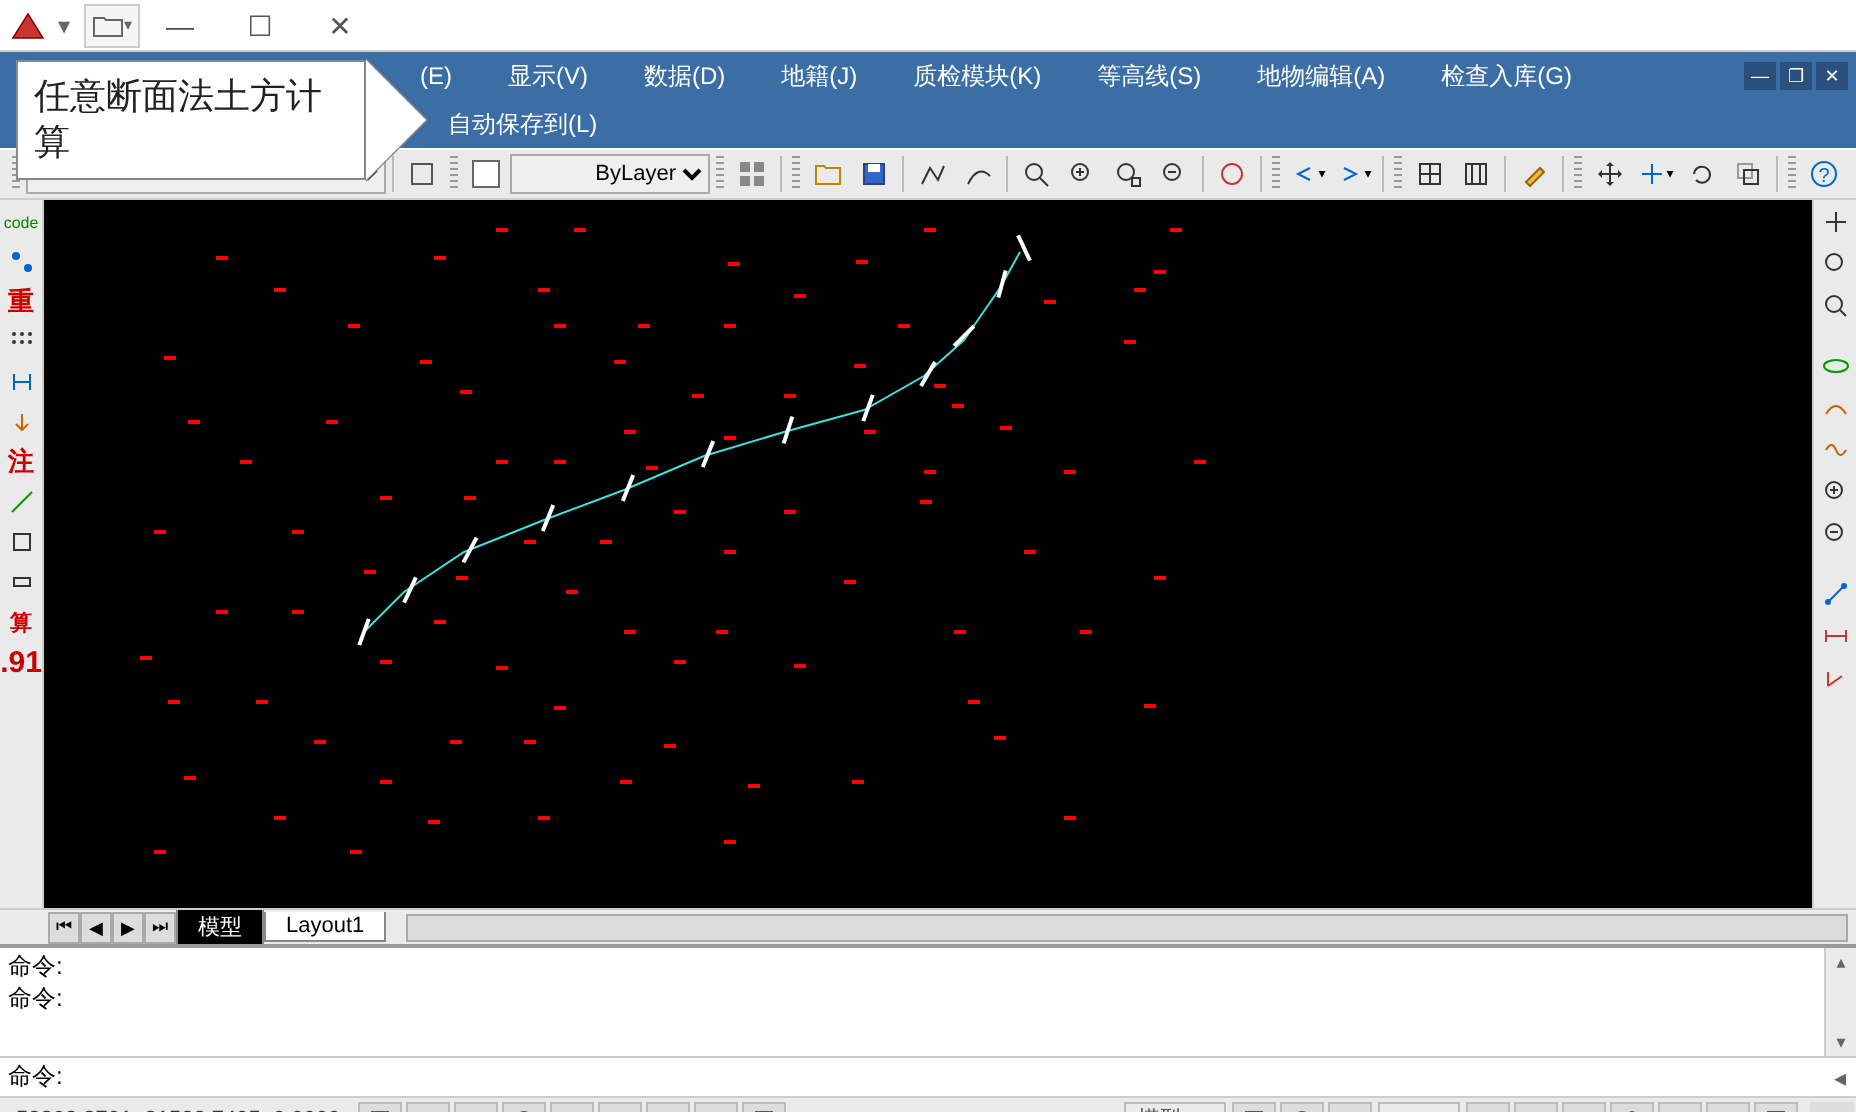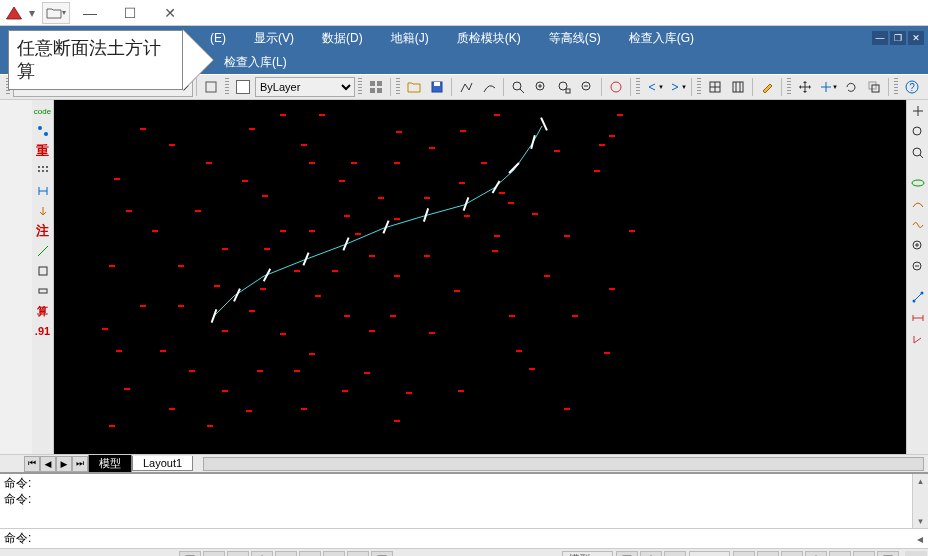--- a/index.html
+++ b/index.html
@@ -25,26 +25,26 @@
 
 .callout { position: absolute; left: 8px; top: 30px; z-index: 100; }
 .callout-box { width: 175px; height: 60px; background: #fff; border: 1px solid #888; display: flex; align-items: center; justify-content: center; font-size: 18px; color: #222; padding: 4px 8px; line-height: 1.3; }
 .callout-arrow { position: absolute; left: 175px; top: 0; width: 0; height: 0; border-top: 30px solid transparent; border-bottom: 30px solid transparent; border-left: 30px solid #fff; }
 .callout-arrow-border { position: absolute; left: 175px; top: -1px; width: 0; height: 0; border-top: 31px solid transparent; border-bottom: 31px solid transparent; border-left: 31px solid #888; z-index: -1; }
 
 .toolbar-row { height: 26px; background: #eaeaea; border-top: 1px solid #fff; border-bottom: 1px solid #ccc; display: flex; align-items: center; padding: 0 4px; gap: 1px; }
 .toolbar-row .grip { width: 4px; height: 18px; background: repeating-linear-gradient(to bottom, #999 0, #999 1px, transparent 1px, transparent 3px); margin: 0 2px; }
 .toolbar-row .tbtn { width: 22px; height: 22px; display: flex; align-items: center; justify-content: center; border: 1px solid transparent; }
 .toolbar-row .sep { width: 1px; height: 18px; background: #bbb; margin: 0 2px; }
-.toolbar-row select { height: 20px; font-size: 11px; border: 1px solid #aaa; }
+.toolbar-row select { height: 20px; font-size: 11px; border: 1px solid #aaa; text-align: right; }
 .toolbar-row .sel-wide { width: 180px; }
 .toolbar-row .sel-med { width: 100px; }
 .swatch { width: 14px; height: 14px; border: 1px solid #666; }
 
-.main-area { display: flex; height: 354px; position: relative; padding-left: 32px; }
+.main-area { display: flex; height: 354px; position: relative; }
 .left-toolbar { width: 22px; background: #eaeaea; border-right: 1px solid #ccc; display: flex; flex-direction: column; align-items: center; padding-top: 2px; gap: 2px; }
 .left-toolbar .ltbtn { width: 18px; height: 18px; display: flex; align-items: center; justify-content: center; font-size: 10px; color: #333; }
 .left-toolbar .red-txt { color: #c00; font-weight: bold; font-size: 13px; }
 
 .canvas { flex: 1; background: #000; position: relative; overflow: hidden; }
 .canvas .dot { position: absolute; width: 6px; height: 2px; background: #f00; }
 .canvas .tick { position: absolute; width: 2px; height: 14px; background: #fff; transform-origin: center; }
 .canvas svg.path { position: absolute; left: 0; top: 0; }
 
 .right-toolbar { width: 22px; background: #eaeaea; border-left: 1px solid #ccc; display: flex; flex-direction: column; align-items: center; padding-top: 2px; gap: 3px; }
@@ -104,30 +104,31 @@
   <div class="callout-arrow"></div>
 </div>
 
 <div class="menubar">
   <div class="menu-item first">(E)</div>
   <div class="menu-item">显示(V)</div>
   <div class="menu-item">数据(D)</div>
   <div class="menu-item">地籍(J)</div>
   <div class="menu-item">质检模块(K)</div>
   <div class="menu-item">等高线(S)</div>
+  <div class="menu-item">地物编辑(A)</div>
   <div class="menu-item">检查入库(G)</div>
   <div class="mdi-btns">
     <div class="mdi-btn">—</div>
     <div class="mdi-btn">❐</div>
     <div class="mdi-btn">✕</div>
   </div>
 </div>
 
 <div class="menubar2">
-  <div class="menu-item">检查入库(L)</div>
+  <div class="menu-item">自动保存到(L)</div>
 </div>
 
 <div class="toolbar-row">
   <div class="grip"></div>
   <select class="sel-wide" value=""></select>
   <div class="sep"></div>
   <div class="tbtn">
       <svg width="14" height="14">
         <rect x="2" y="2" width="10" height="10" fill="none" stroke="#555"></rect>
       </svg>
@@ -319,21 +320,21 @@
         <svg width="14" height="14">
           <rect x="3" y="3" width="8" height="8" fill="none" stroke="#333"></rect>
         </svg>
       </div>
     <div class="ltbtn">
         <svg width="14" height="14">
           <rect x="3" y="5" width="8" height="4" fill="none" stroke="#333"></rect>
         </svg>
       </div>
     <div class="ltbtn red-txt" style="font-size:11px">算</div>
-    <div class="ltbtn red-txt" style="font-size:11px">.91</div>
+    <div class="ltbtn red-txt" style="font-size:15px">.91</div>
   </div>
 
   <div class="canvas" id="canvas">
     <svg class="path" width="880" height="340">
       <polyline id="main-path" fill="none" stroke="#4dd" stroke-width="1" points="160,216 180,196 210,176 250,160 290,145 330,128 370,116 410,105 440,88 460,70 478,44 488,26"></polyline>
     </svg>
   <div class="dot" style="left: 226px; top: 14px;"></div>
       <div class="dot" style="left: 265px; top: 14px;"></div>
       <div class="dot" style="left: 440px; top: 14px;"></div>
       <div class="dot" style="left: 563px; top: 14px;"></div>

